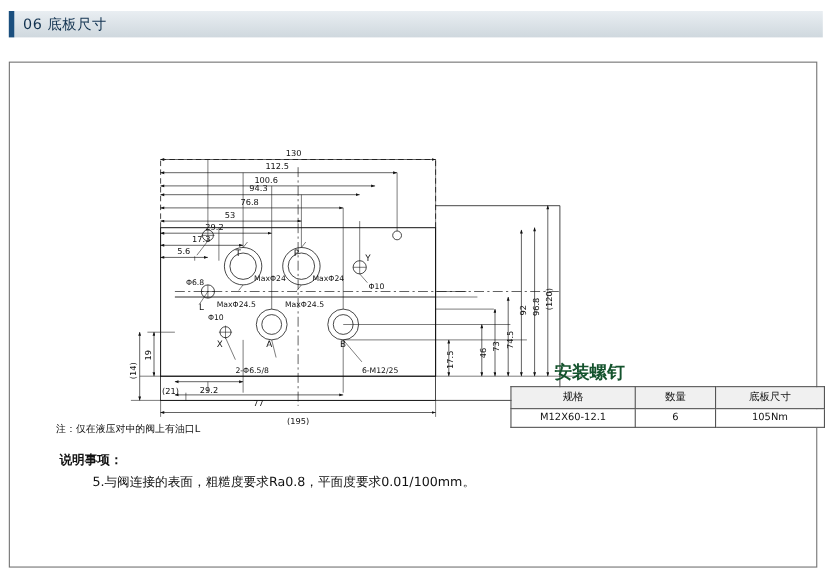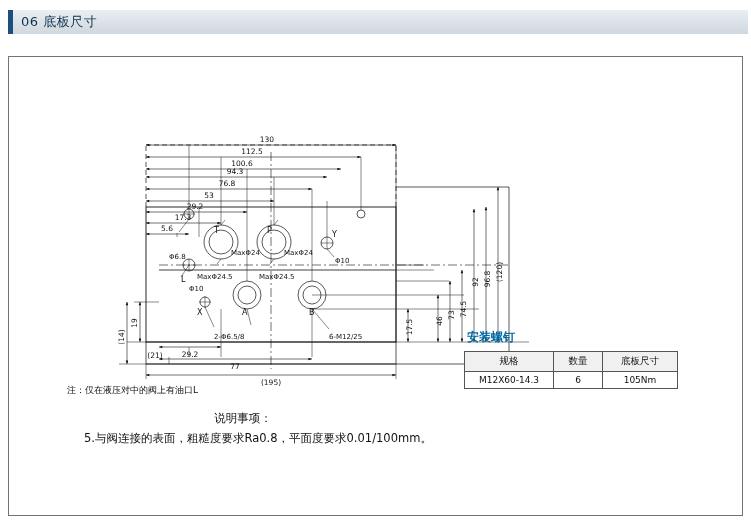--- a/index.html
+++ b/index.html
@@ -29,42 +29,42 @@
     position:absolute;left:8px;top:56px;width:733px;height:458px;
     border:1px solid #737373;background:#fff;
   }
 
   
   .drawing{position:absolute;left:0;top:0;width:733px;height:330px;}
   svg{display:block;}
 
   
   .screw-title{
-    position:absolute;left:458px;top:272px;font-size:12px;font-weight:bold;color:#0369a1;
+    position:absolute;left:495px;top:272px;font-size:16px;font-weight:bold;color:#14532d;
   }
   table.screw{
     position:absolute;left:455px;top:294px;border-collapse:collapse;font-size:9px;
   }
   table.screw th,table.screw td{
-    border:1px solid #555;padding:3px 6px;text-align:center;font-weight:normal;
+    border:1px solid #555;padding:3px 18px;text-align:center;font-weight:normal;
     background:#fff;white-space:nowrap;
   }
   table.screw th{background:#f0f0f0;font-size:9.5px;}
   table.screw td:nth-child(1){min-width:76px;}
   table.screw td:nth-child(2){min-width:36px;}
   table.screw td:nth-child(3){min-width:62px;}
 
   
   .note-small{
-    position:absolute;left:58px;top:327px;font-size:9px;color:#111;
+    position:absolute;left:42px;top:327px;font-size:9px;color:#111;
   }
   .notes{
     position:absolute;left:35px;top:352px;font-size:11.5px;line-height:1.72;color:#111;
   }
-  .notes .lead{font-weight:normal;text-align:center;}
+  .notes .lead{font-weight:bold;}
   .notes .ln{display:block;}
   .notes .indent{padding-left:40px;}
 </style>
 </head>
 <body>
 
 <div class="page">
 
   <div class="header">
     <span class="title">06 底板尺寸</span>
@@ -261,21 +261,21 @@
     <table class="screw">
       <thead>
         <tr>
           <th>规格</th>
           <th>数量</th>
           <th>底板尺寸</th>
         </tr>
       </thead>
       <tbody>
         <tr>
-          <td>M12X60-14.3</td>
+          <td>M12X60-12.1</td>
           <td>6</td>
           <td>105Nm</td>
         </tr>
       </tbody>
     </table>
 
     <div class="note-small">注：仅在液压对中的阀上有油口L</div>
 
     <div class="notes">
       <span class="ln lead" style="padding-left: 10px;">说明事项：</span>

